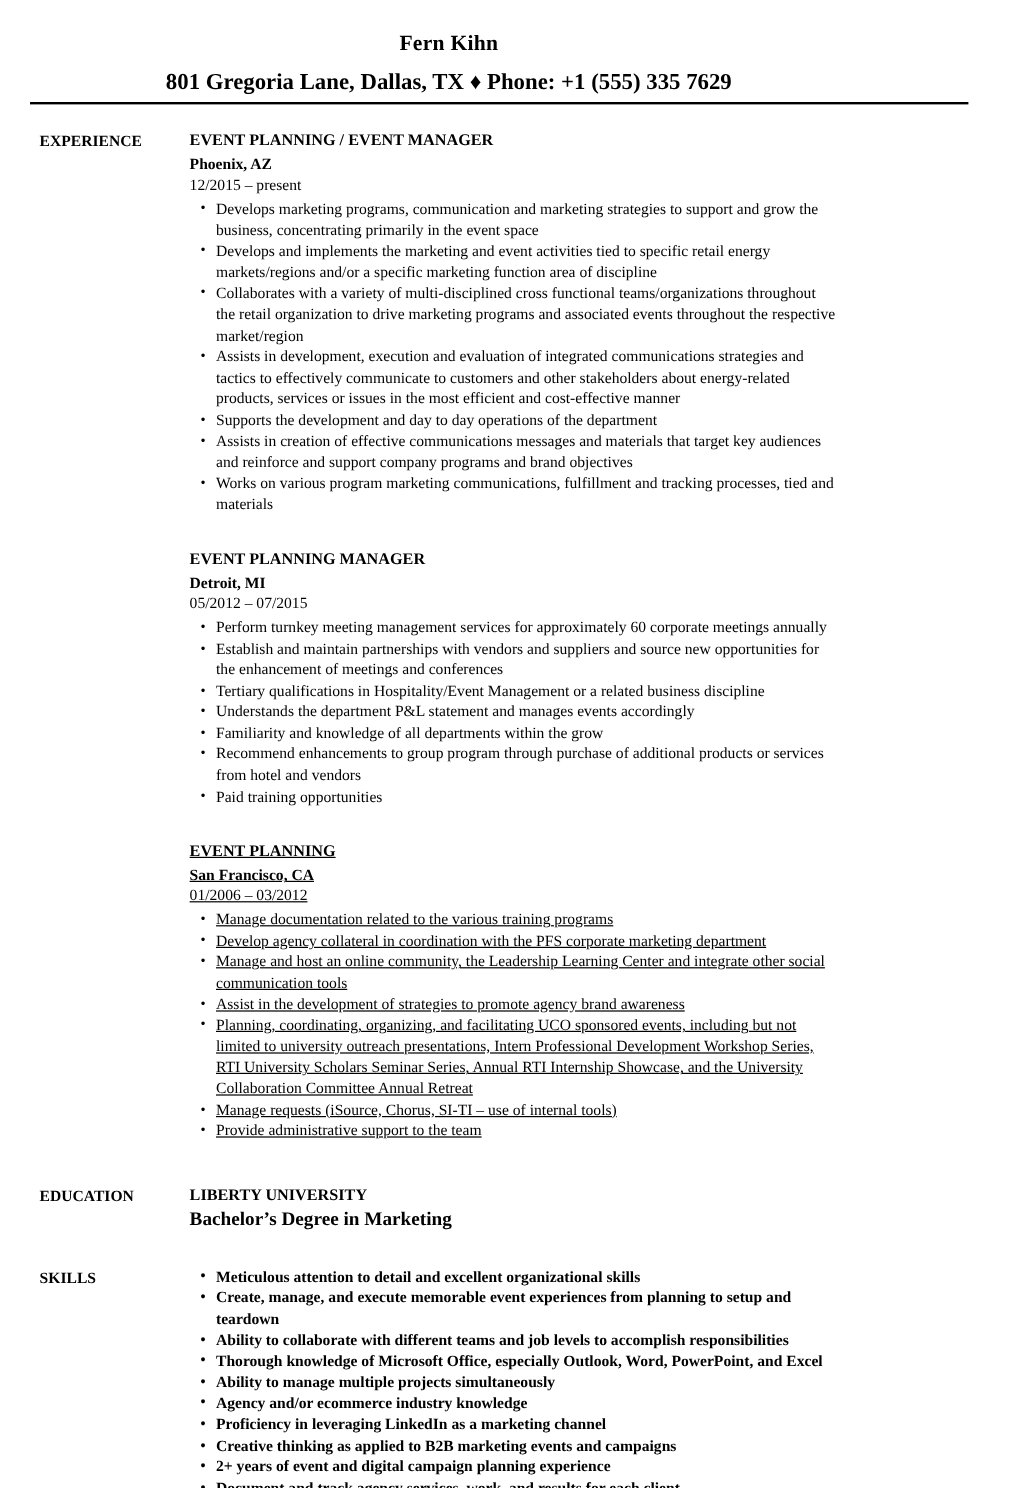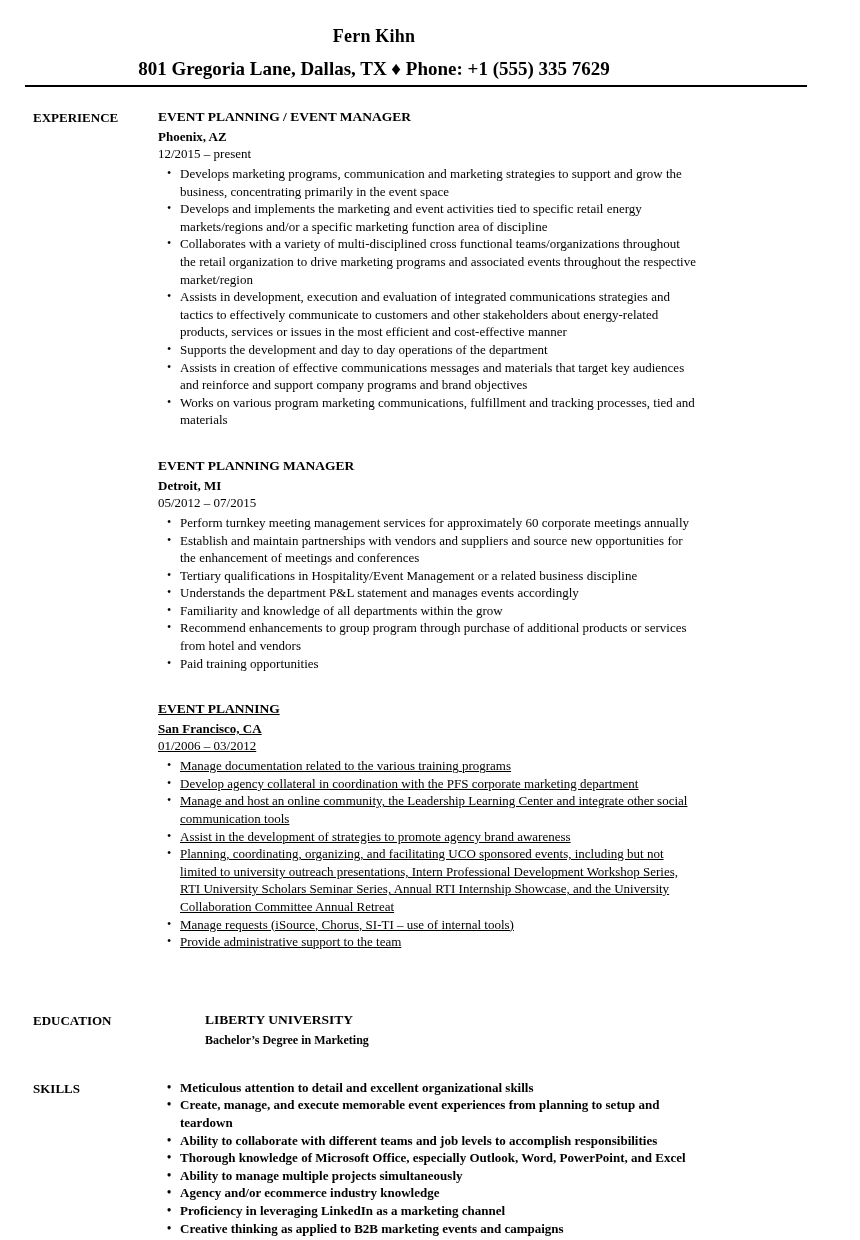--- a/index.html
+++ b/index.html
@@ -34,21 +34,21 @@
   ul.bullets li {
     font-size:13px; line-height:17.6px;
     position:relative; padding-left:22px;
   }
   ul.bullets li::before {
     content:"\2022";
     position:absolute; left:9px; top:0;
     font-size:12px;
   }
   .edu-school { font-size:13.5px; font-weight:bold; line-height:18px; }
-  .edu-degree { font-size:12px; font-weight:bold; line-height:17px; margin-top:3px; }
+  .edu-degree { font-size:16px; font-weight:bold; line-height:17px; margin-top:3px; }
 </style>
 </head>
 <body>
 
 <div class="page">
 
   <header class="hdr">
     <div class="name">Fern Kihn</div>
     <div class="contact">801 Gregoria Lane, Dallas, TX ♦ Phone: +1 (555) 335 7629</div>
   </header>
@@ -102,21 +102,21 @@
               <li>Assist in the development of strategies to promote agency brand awareness</li>
               <li>Planning, coordinating, organizing, and facilitating UCO sponsored events, including but not limited to university outreach presentations, Intern Professional Development Workshop Series, RTI University Scholars Seminar Series, Annual RTI Internship Showcase, and the University Collaboration Committee Annual Retreat</li>
               <li>Manage requests (iSource, Chorus, SI-TI – use of internal tools)</li>
               <li>Provide administrative support to the team</li>
             </ul>
         </article>
 
       </div>
     </section>
 
-    <section class="section gap-lg-top" style="margin-bottom:30px; margin-top:60px;gap:47px;">
+    <section class="section gap-lg-top" style="margin-bottom:30px; margin-top:36px;">
       <div class="section-label">EDUCATION</div>
       <div class="section-body">
         <div class="edu-school">LIBERTY UNIVERSITY</div>
         <div class="edu-degree">Bachelor’s Degree in Marketing</div>
       </div>
     </section>
 
     <section class="section">
       <div class="section-label">SKILLS</div>
       <div class="section-body">

